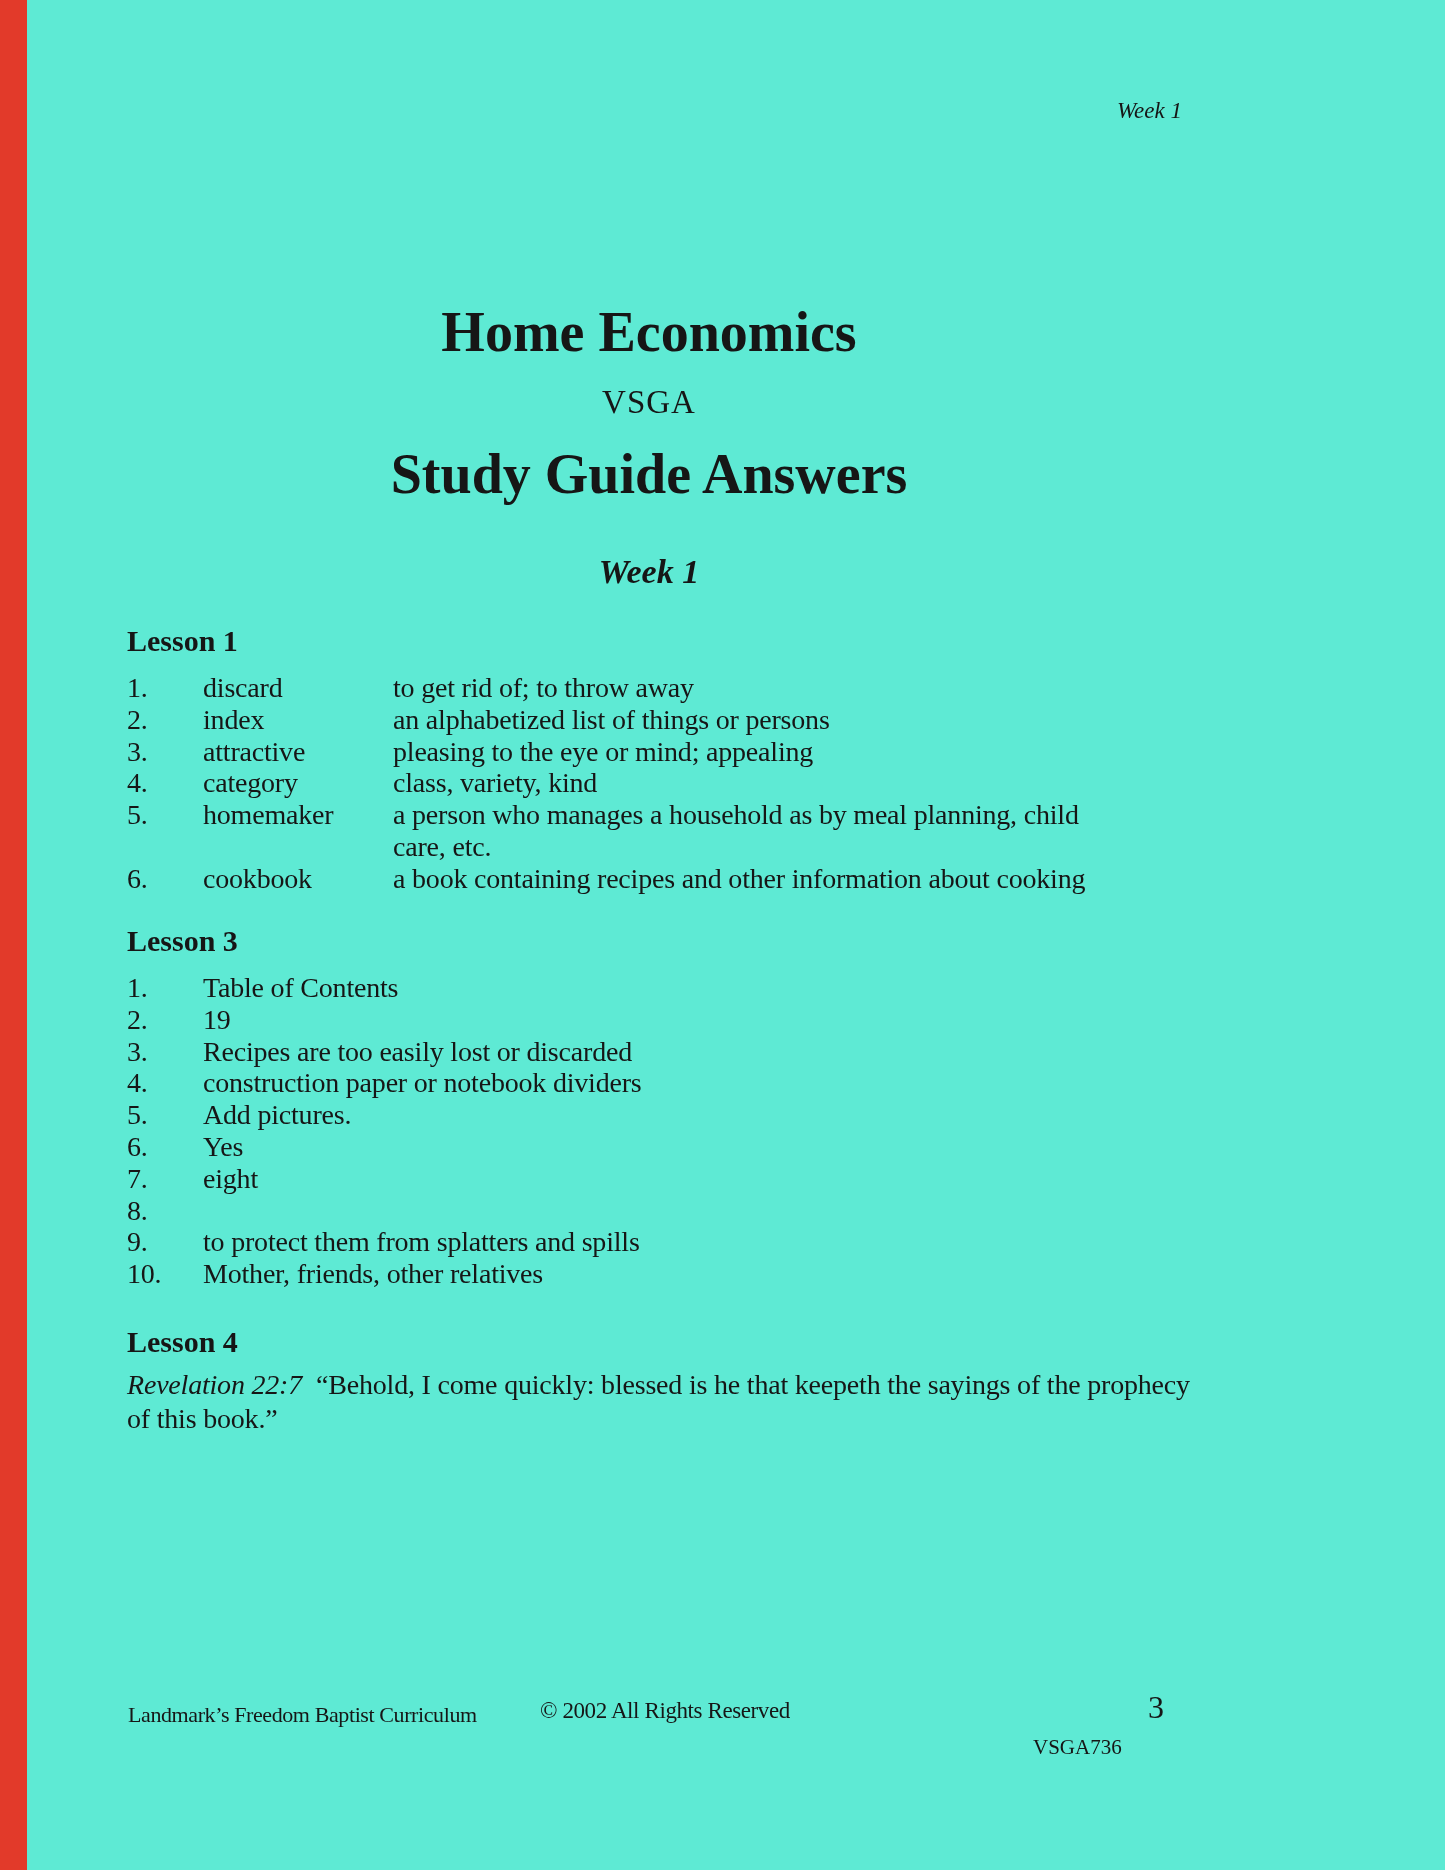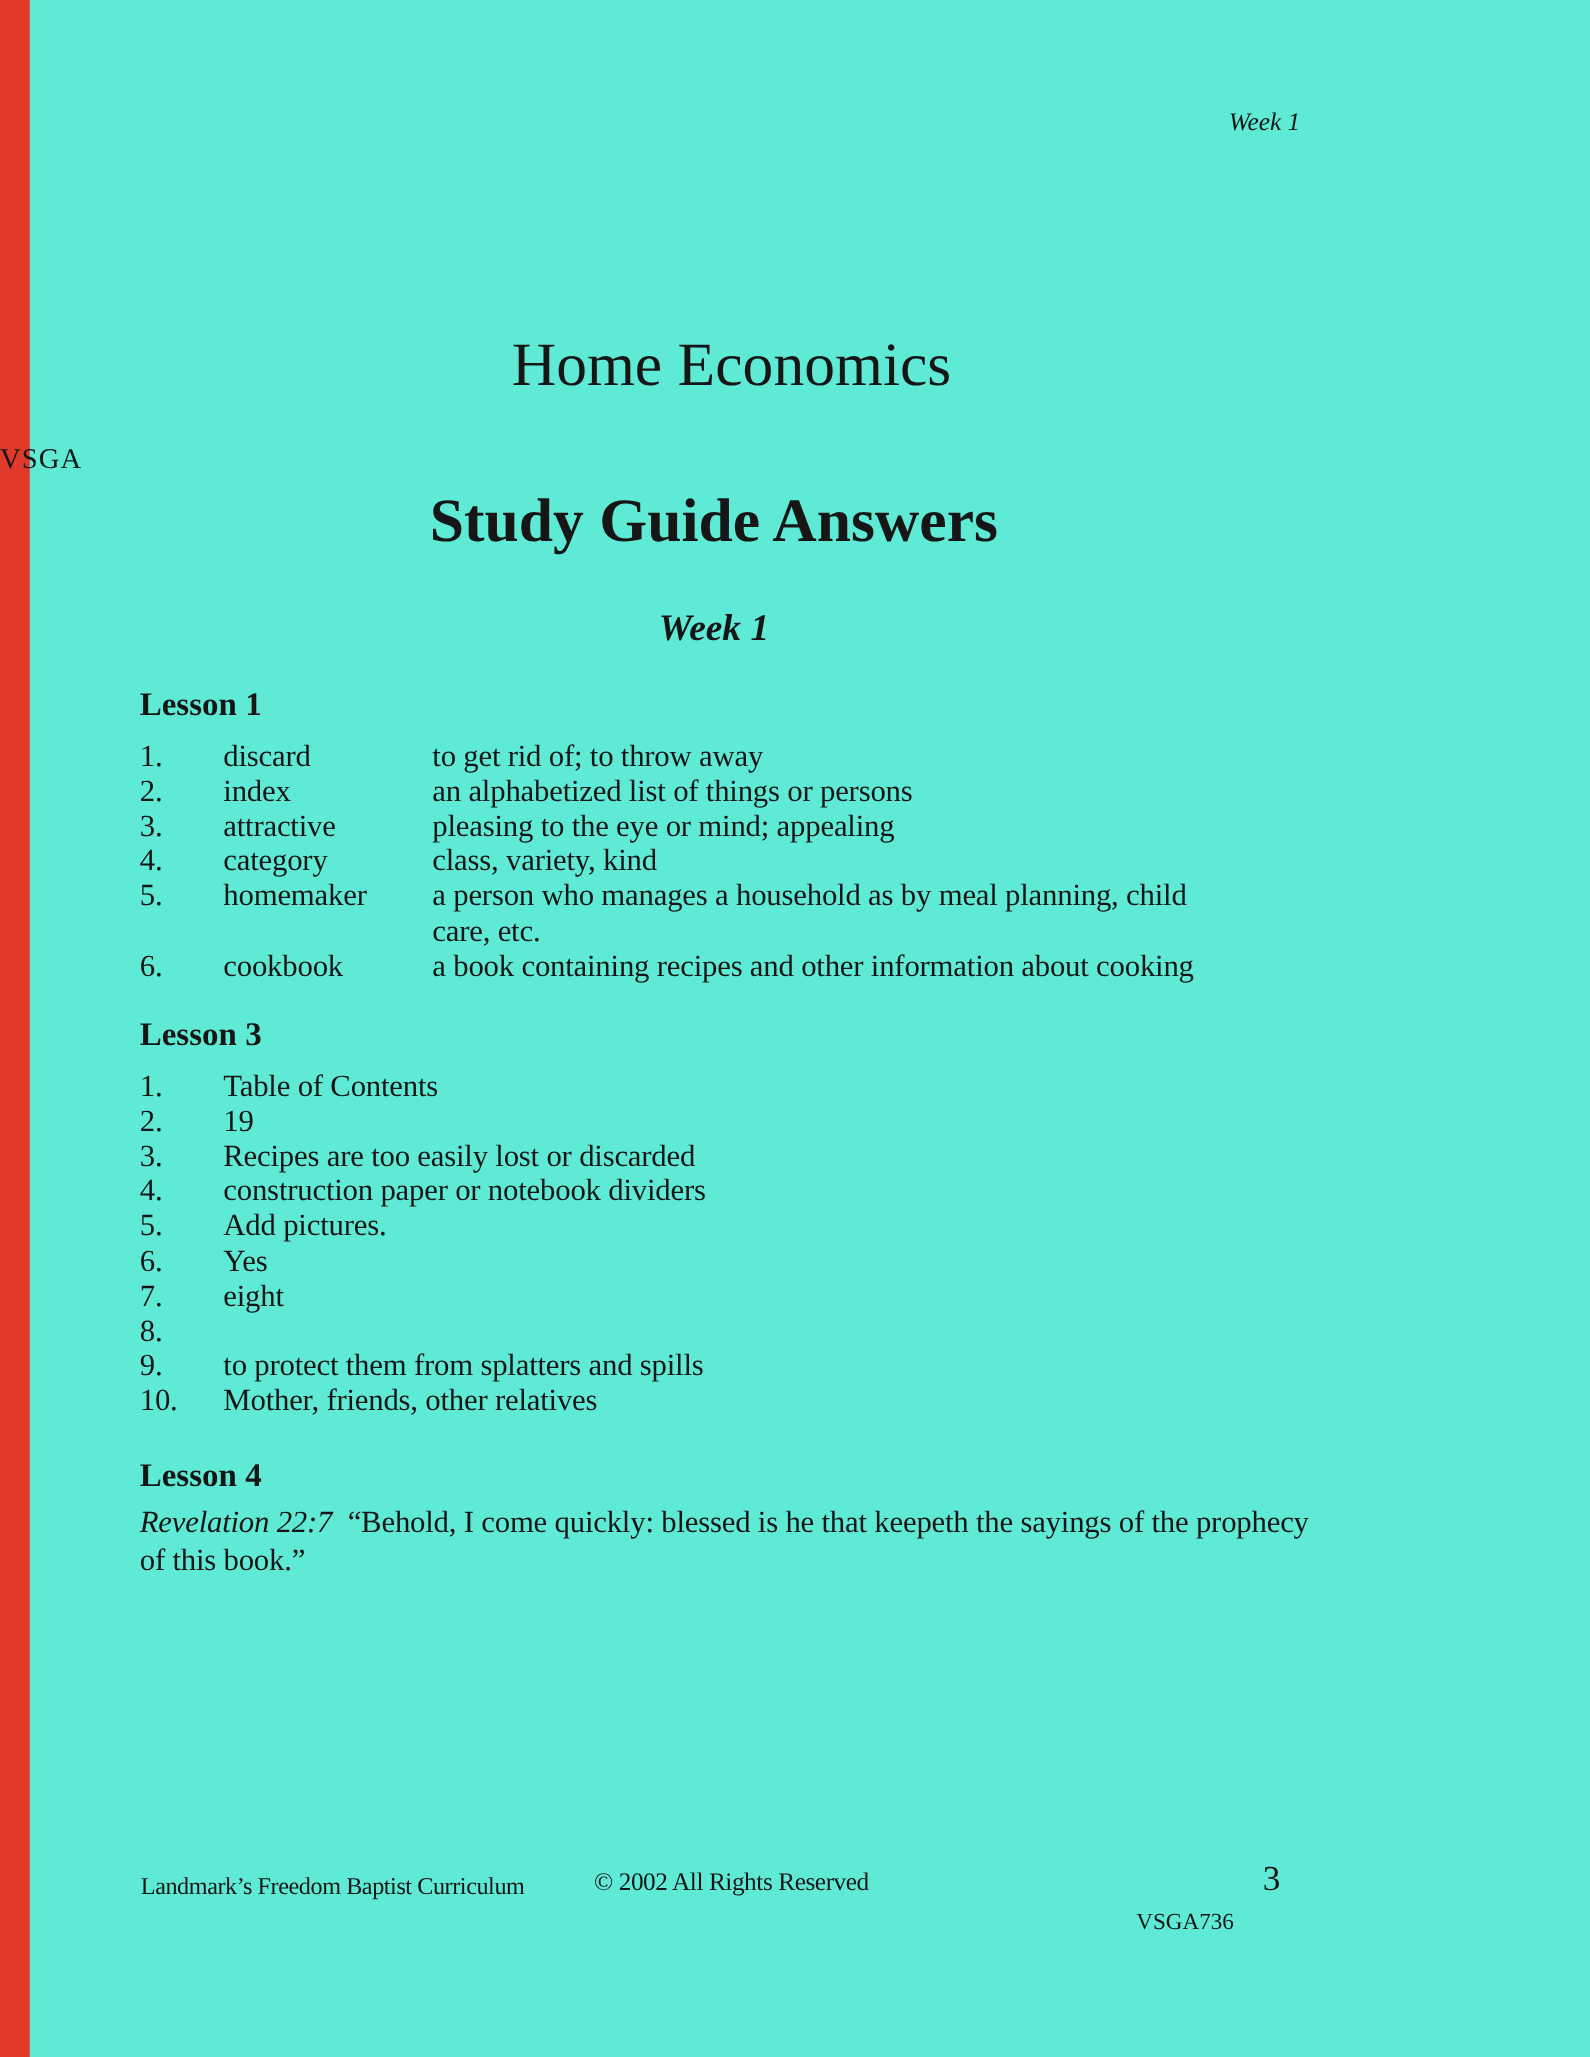--- a/index.html
+++ b/index.html
@@ -9,22 +9,22 @@
     font-family:"Liberation Serif","DejaVu Serif",serif;
     color:#161616;
     position:relative;
     overflow:hidden;
     -webkit-font-smoothing:antialiased;
   }
   .page{position:absolute;inset:0;background:#5eead4;}
   .red-stripe{position:absolute;left:0;top:0;width:27px;height:1870px;background:#e23a2a;}
 
   .corner-week{position:absolute;left:1117px;top:99px;font-style:italic;font-size:23px;line-height:1;}
-  .doc-title{position:absolute;left:0;width:1298px;top:304px;font-size:56px;font-weight:normal;line-height:1;text-align:center;padding-left:16px;}
-  .doc-code{position:absolute;left:0;width:1298px;top:404px;font-size:26px;line-height:1;letter-spacing:1px;}
+  .doc-title{position:absolute;left:0;width:1298px;top:304px;font-size:56px;font-weight:bold;line-height:1;text-align:center;}
+  .doc-code{position:absolute;left:0;width:1298px;top:386px;font-size:33px;line-height:1;text-align:center;letter-spacing:1px;}
   .doc-subtitle{position:absolute;left:0;width:1298px;top:446px;font-size:56px;font-weight:bold;line-height:1;text-align:center;}
   .week-heading{position:absolute;left:0;width:1298px;top:555px;font-size:34px;font-weight:bold;font-style:italic;line-height:1;text-align:center;}
 
   .lesson-heading{position:absolute;left:127px;font-size:30px;font-weight:bold;line-height:1;}
   .lh1{top:626px;}
   .lh3{top:926px;}
   .lh4{top:1327px;}
 
   .list{position:absolute;left:127px;font-size:28px;line-height:31.8px;letter-spacing:-0.2px;}
   .l1{top:672px;width:1200px;}

